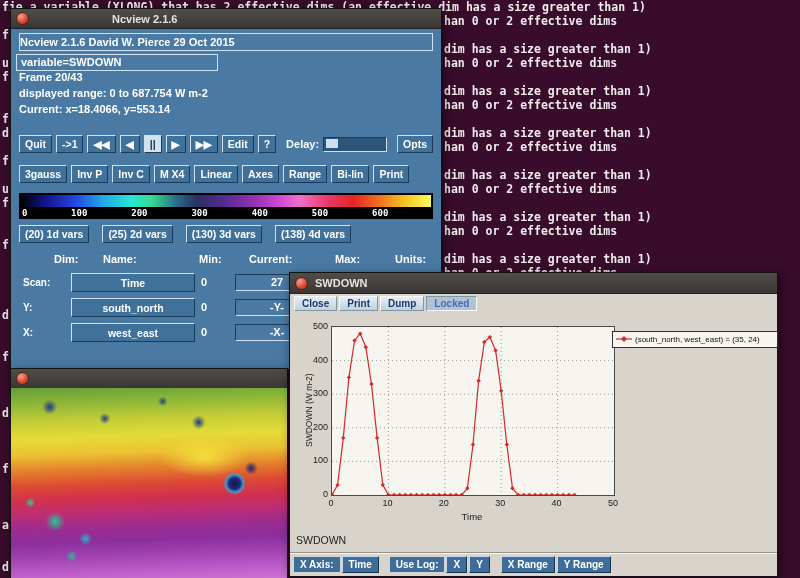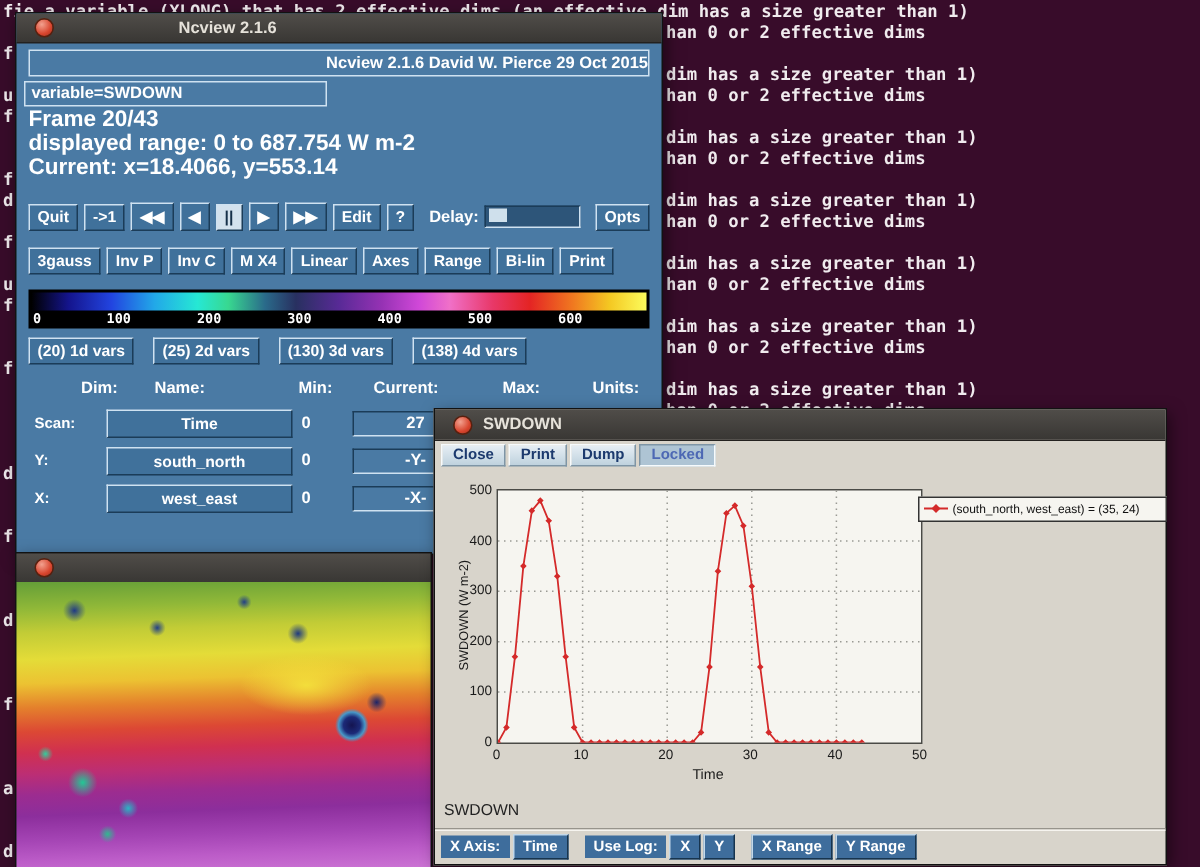--- a/index.html
+++ b/index.html
@@ -3,31 +3,31 @@
 <meta charset="utf-8">
 <style>
   html,body{margin:0;padding:0;background:#1a1a1a;}
   .screen{position:relative;width:800px;height:578px;overflow:hidden;background:#380c2a;font-family:"Liberation Sans",sans-serif;}
 
   
   .term-line{position:absolute;font-family:"DejaVu Sans Mono",monospace;font-size:11.5px;font-weight:bold;color:#f0ebee;white-space:pre;line-height:13px;}
 
   
   .window{position:absolute;border:1px solid #121212;box-shadow:2px 3px 10px rgba(0,0,0,.5);}
-  .titlebar{height:19px;background:linear-gradient(#504d49,#393734);display:flex;align-items:center;padding:0 12px;gap:7px;border-bottom:1px solid #23211f;}
+  .titlebar{height:19px;background:linear-gradient(#504d49,#393734);display:flex;align-items:center;padding:0 5px;gap:7px;border-bottom:1px solid #23211f;}
   .closebtn{width:11px;height:11px;border-radius:50%;background:radial-gradient(circle at 35% 30%,#f2a18f,#d8452e 60%,#9c2f1d);border:1px solid #58200f;display:inline-block;flex:0 0 auto;cursor:pointer;}
   .titletext{color:#e6e2da;font-size:11px;font-weight:bold;white-space:nowrap;overflow:hidden;}
 
   
   .ncview{left:10px;top:8px;width:430px;height:360px;background:#4a7aa4;z-index:1;}
   .ncview .titletext{padding-left:76px;}
   .nv-body{position:absolute;left:0;top:19px;right:0;bottom:0;}
-  .nv-header{position:absolute;left:8px;right:8px;top:5px;height:16px;border:1px solid #cfe2f1;color:#fff;font-weight:bold;font-size:11px;text-align:right;line-height:16px;}
+  .nv-header{position:absolute;left:8px;right:8px;top:5px;height:16px;border:1px solid #cfe2f1;color:#fff;font-weight:bold;font-size:11px;text-align:left;line-height:16px;}
   .nv-var{position:absolute;left:5px;top:26px;width:196px;height:15px;border:1px solid #cfe2f1;color:#fff;font-weight:bold;font-size:11px;line-height:15px;padding-left:4px;}
-  .nv-line{position:absolute;left:8px;color:#fff;font-weight:bold;font-size:15px;white-space:nowrap;}
+  .nv-line{position:absolute;left:8px;color:#fff;font-weight:bold;font-size:11px;white-space:nowrap;}
   .nv-row{position:absolute;left:8px;right:8px;display:flex;align-items:center;gap:4px;}
   .nv-btn{background:#40719b;color:#fff;font-family:"Liberation Sans",sans-serif;font-weight:bold;font-size:10.5px;padding:2px 5px;border-style:solid;border-width:1px;border-color:#cfe2f1 #1b3c58 #1b3c58 #cfe2f1;white-space:nowrap;cursor:pointer;}
   .nv-btn.active{background:#d3e2ee;color:#16314a;}
   .nv-label{color:#fff;font-weight:bold;font-size:11px;margin-left:6px;}
   .nv-trough{width:62px;height:13px;border-style:solid;border-width:1px;border-color:#1b3c58 #cfe2f1 #cfe2f1 #1b3c58;background:#2d5579;position:relative;cursor:pointer;}
   .nv-thumb{position:absolute;left:2px;top:1px;width:12px;height:9px;background:#cfe0ec;}
   .nv-opts{margin-left:auto;}
   .nv-colorbar{position:absolute;left:8px;right:8px;top:165px;height:26px;background:#000;cursor:pointer;}
   .nv-grad{position:absolute;left:2px;right:2px;top:2px;height:12px;background:linear-gradient(to right,#000 0%,#14148c 6%,#2244e0 13%,#22a8e8 20%,#26e8d4 27%,#38d890 32%,#2a6a8a 38%,#283060 43%,#582a96 50%,#9632b4 57%,#d048d8 63%,#f070c8 68%,#e83868 75%,#e42424 81%,#f07820 88%,#f4c822 94%,#fcfc5c 100%);}
   .nv-cbtick{position:absolute;bottom:1px;color:#fff;font-family:"DejaVu Sans Mono",monospace;font-weight:bold;font-size:9px;}

